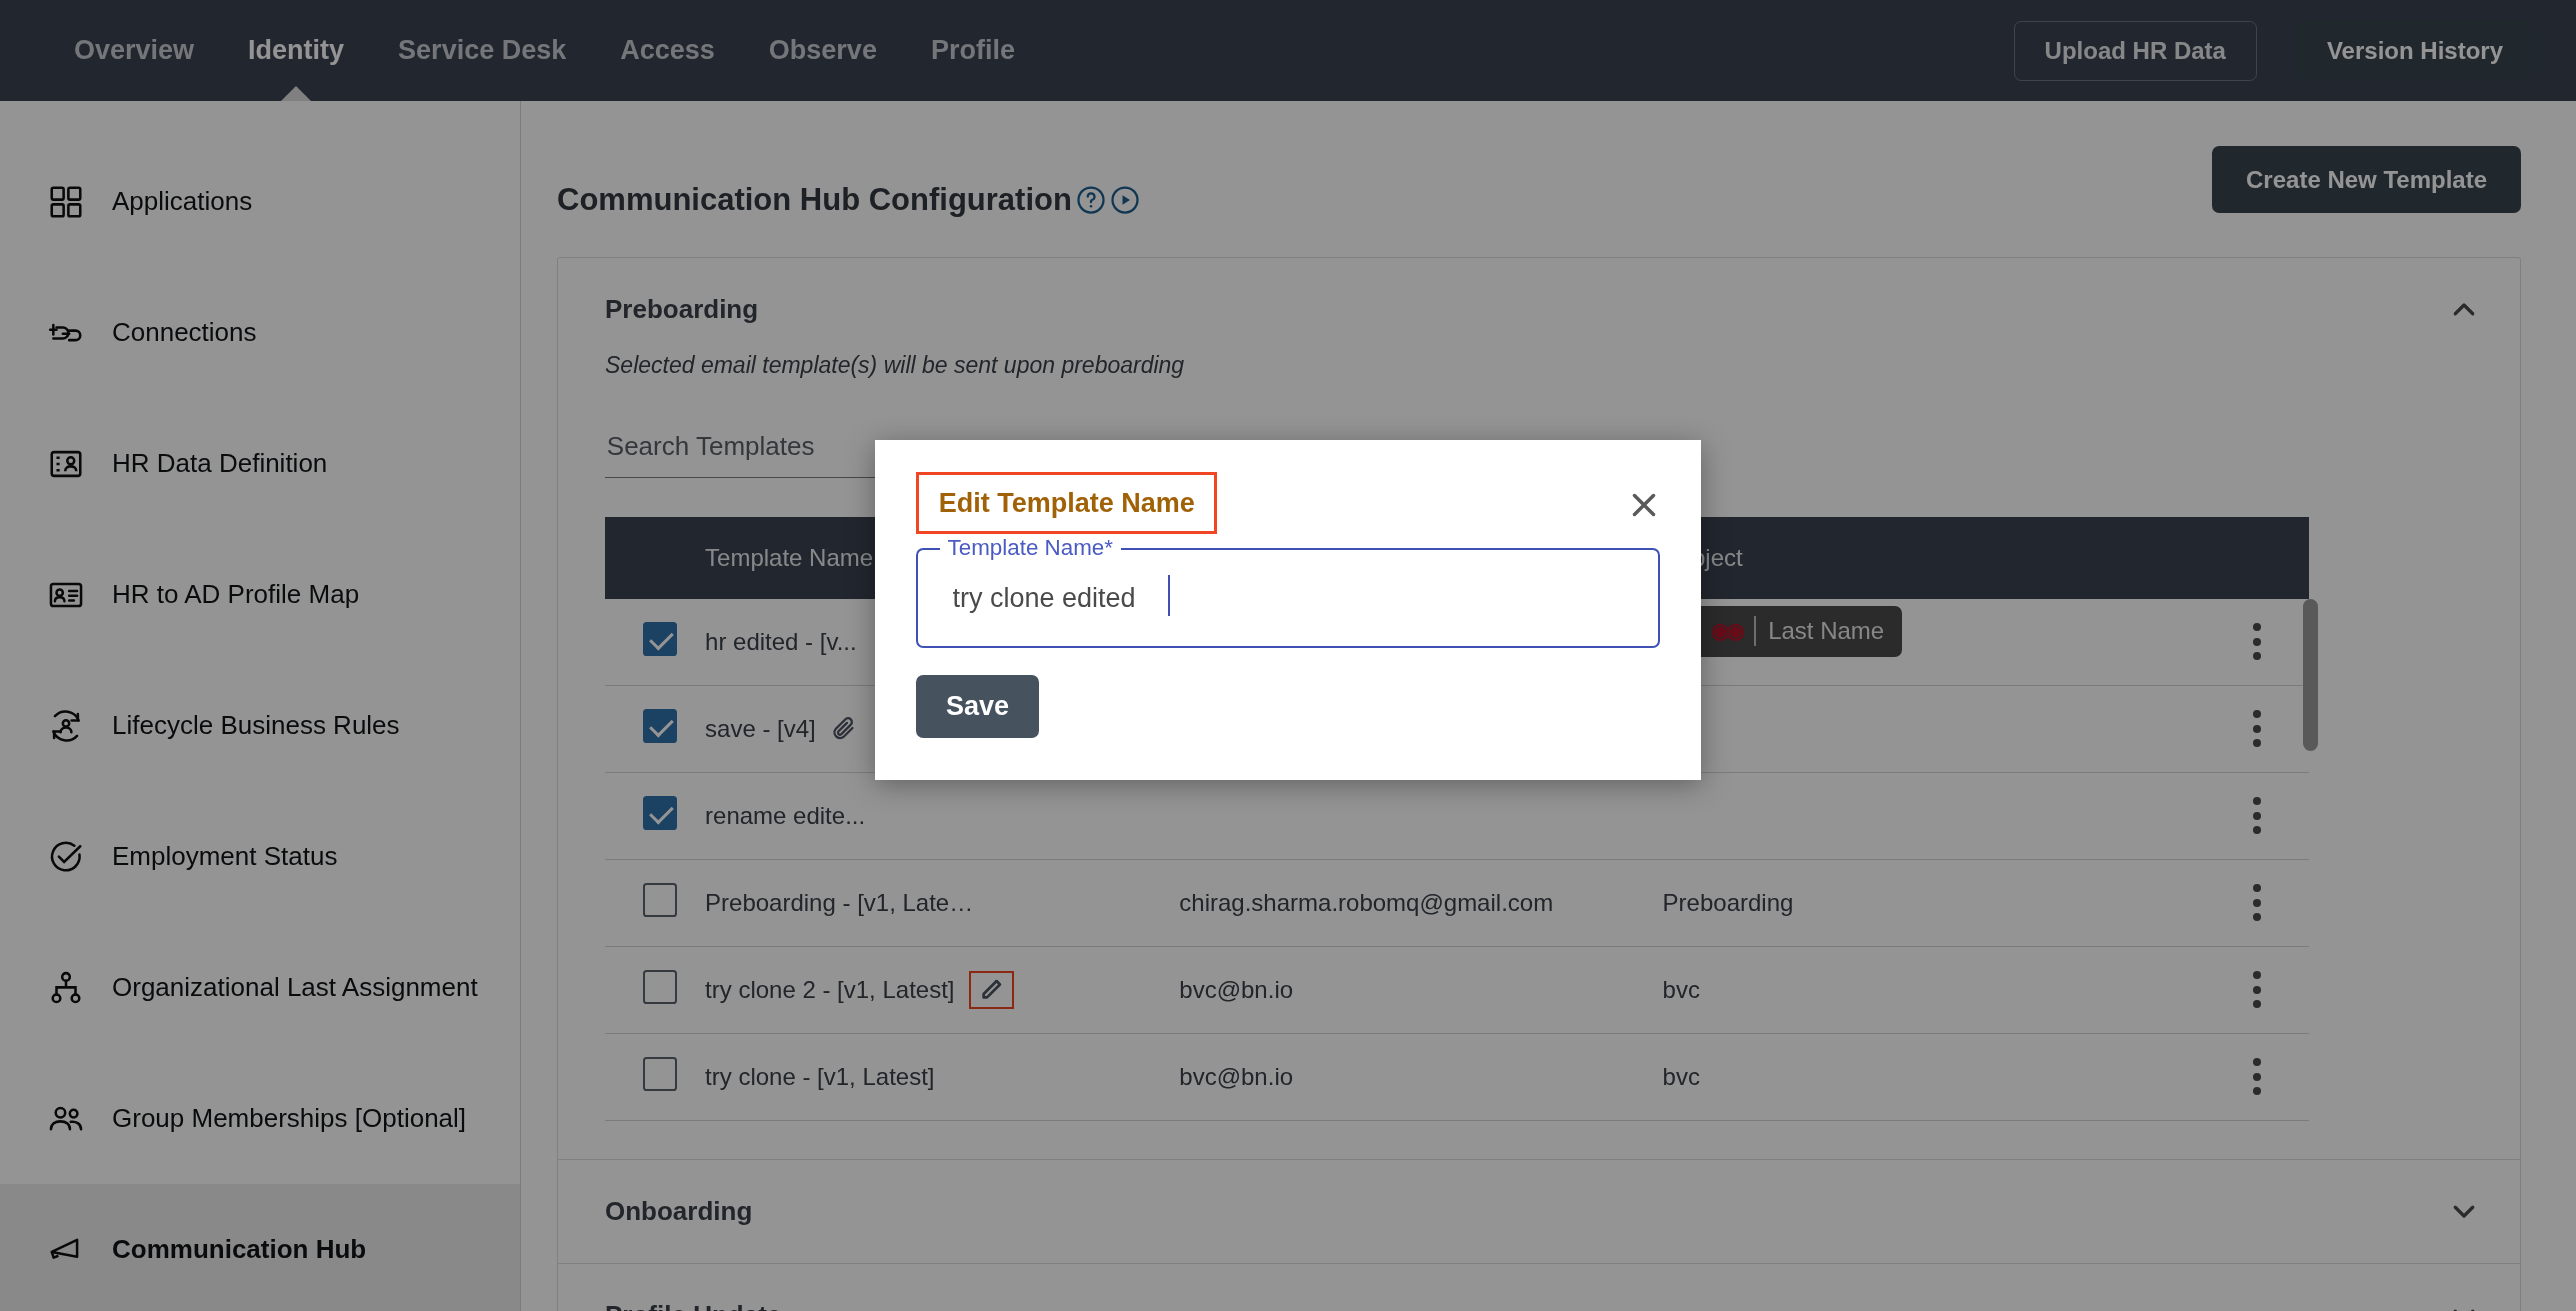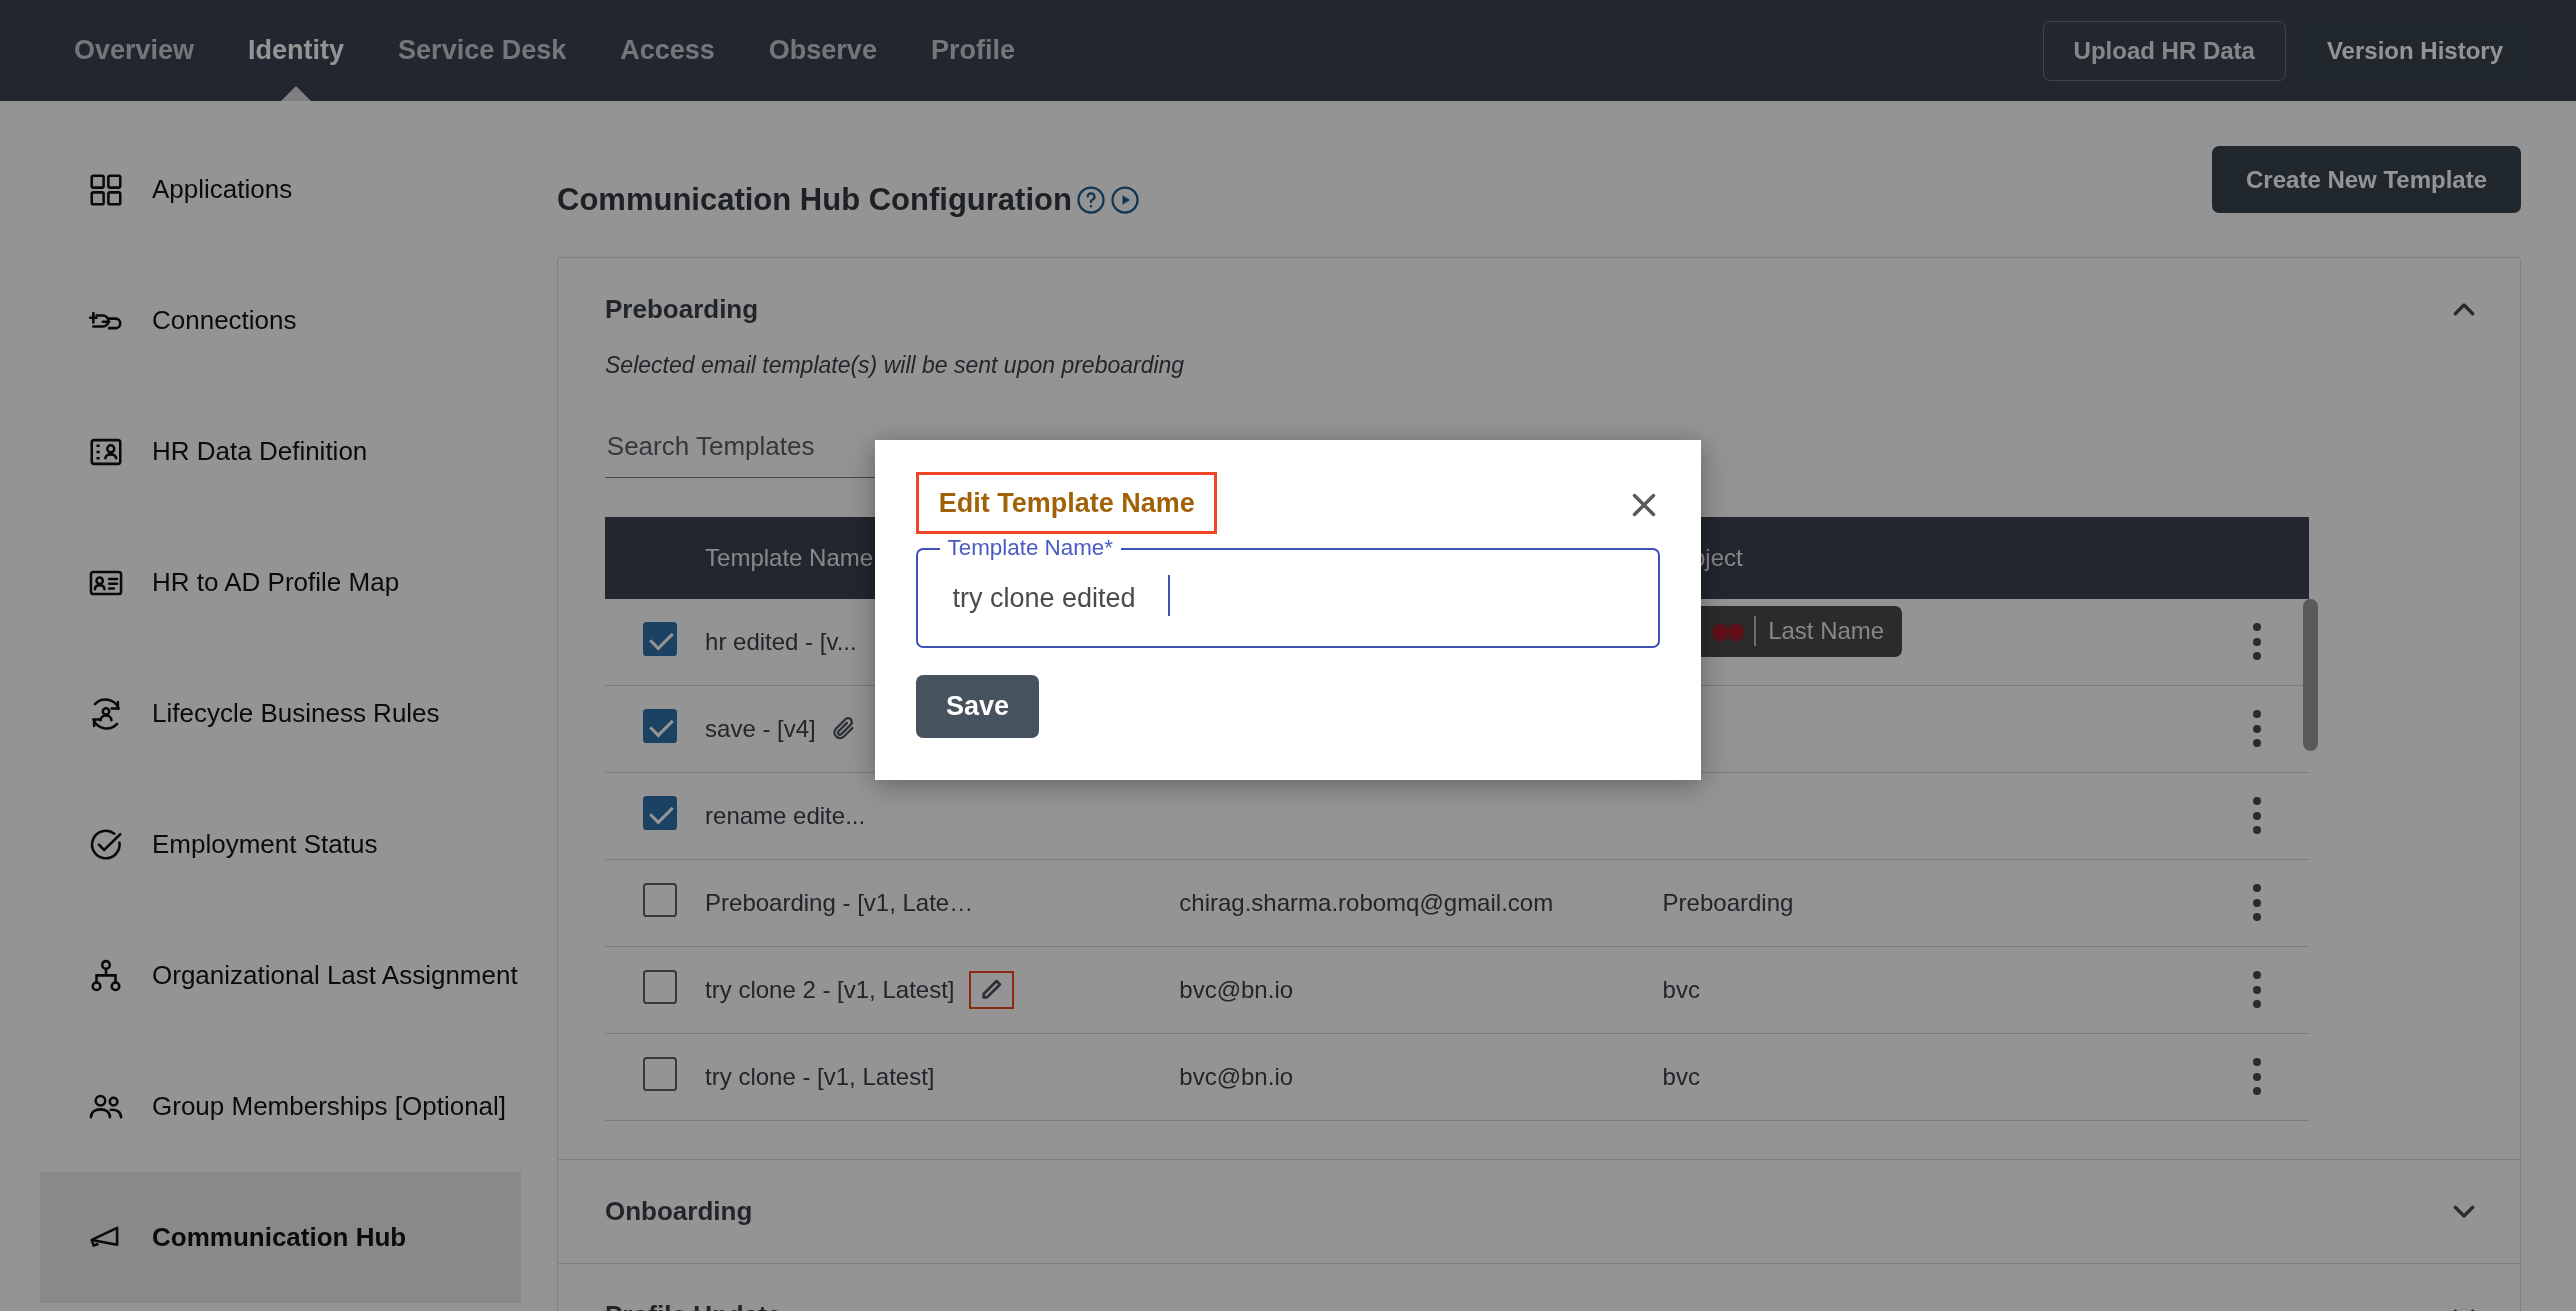--- a/index.html
+++ b/index.html
@@ -25,38 +25,37 @@
     white-space: nowrap;
   }
   .topnav-item.active { color: #ffffff; font-weight: 700; }
   .topnav-item.active::after {
     content: ""; position: absolute; left: 50%; bottom: -0.9px;
     transform: translateX(-50%);
     border-left: 16px solid transparent;
     border-right: 16px solid transparent;
     border-bottom: 16px solid #dcdcdc;
   }
-  .topbar-actions { margin-left: auto; margin-right: 43px; display: flex; gap: 11px; align-items: center; }
+  .topbar-actions { margin-left: auto; margin-right: 43px; display: flex; gap: 40px; align-items: center; }
   .btn-outline {
     background: transparent; border: 1.8px solid #6f7784; color: #e6e8ea;
     font-size: 24px; font-weight: 700; padding: 15px 30px; border-radius: 7.2px;
     font-family: inherit; cursor: pointer; white-space: nowrap;
   }
   .btn-dark {
     background: #38444f; border: none; color: #ffffff;
     font-size: 24px; font-weight: 700; padding: 17px 30px; border-radius: 7.2px;
     font-family: inherit; cursor: pointer; white-space: nowrap;
   }
 
   
   .sidebar {
     position: absolute; top: 101px; left: 0; width: 521px; height: 1210px;
     background: #ffffff; border-right: 0.9px solid #d8d8d8;
-    padding-top: 23px;
-    margin-left: 40px;
+    padding-top: 35px;
   }
   .side-item {
     display: flex; align-items: center; gap: 27px;
     height: 131px; padding-left: 47px; cursor: pointer;
     color: #111418; font-size: 26px;
   }
   .side-item.selected { background: #ededed; font-weight: 700; }
   .side-ico { width: 38px; height: 38px; flex: 0 0 38px; display: flex; align-items: center; justify-content: center; }
   .side-ico svg { width: 38px; height: 38px; display: block; }
 

